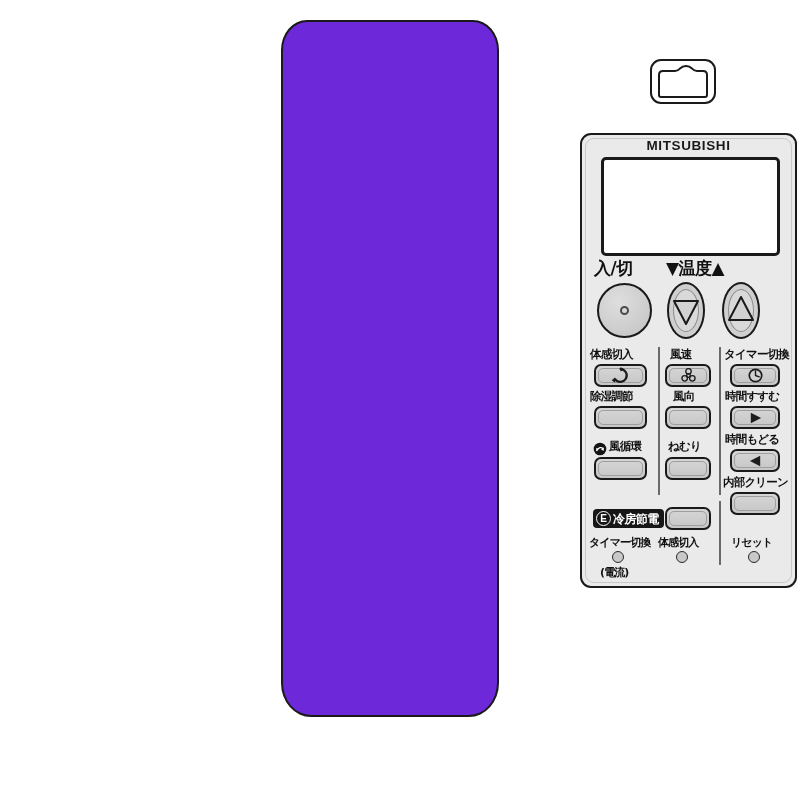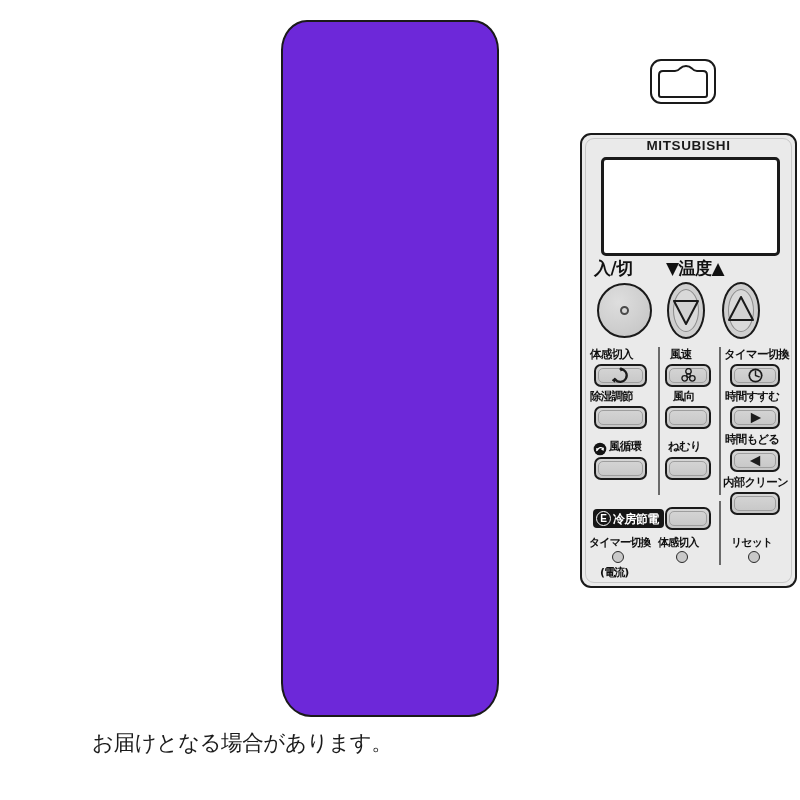--- a/index.html
+++ b/index.html
@@ -451,16 +451,15 @@
       <div class="dotlbl" style="left:76px; top:402px;">体感切入</div>
       <div class="dot" style="left:94px; top:416px;"></div>
 
       <div class="dotlbl" style="left:149px; top:402px;">リセット</div>
       <div class="dot" style="left:166px; top:416px;"></div>
 
     </div>
   </div>
 
   <div class="caption">
-    <span class="line2">お届けとなる場合があります。</span>
   </div>
 
 </div>
 
 </body></html>

